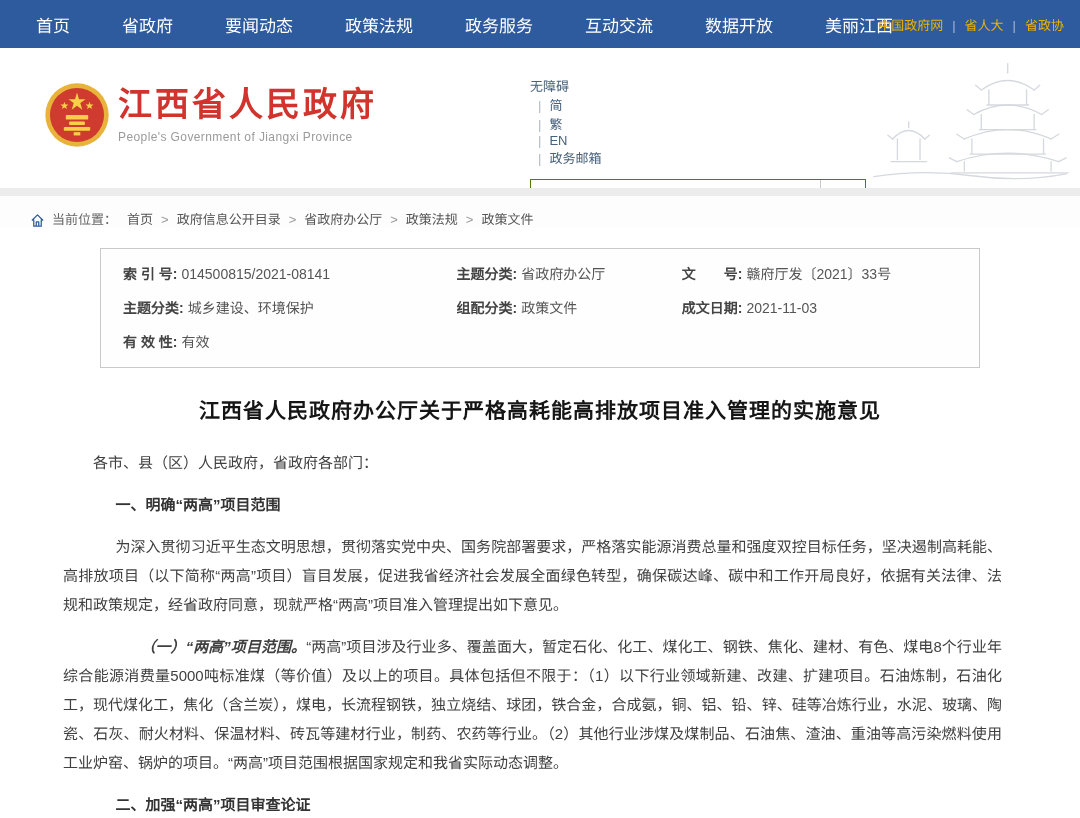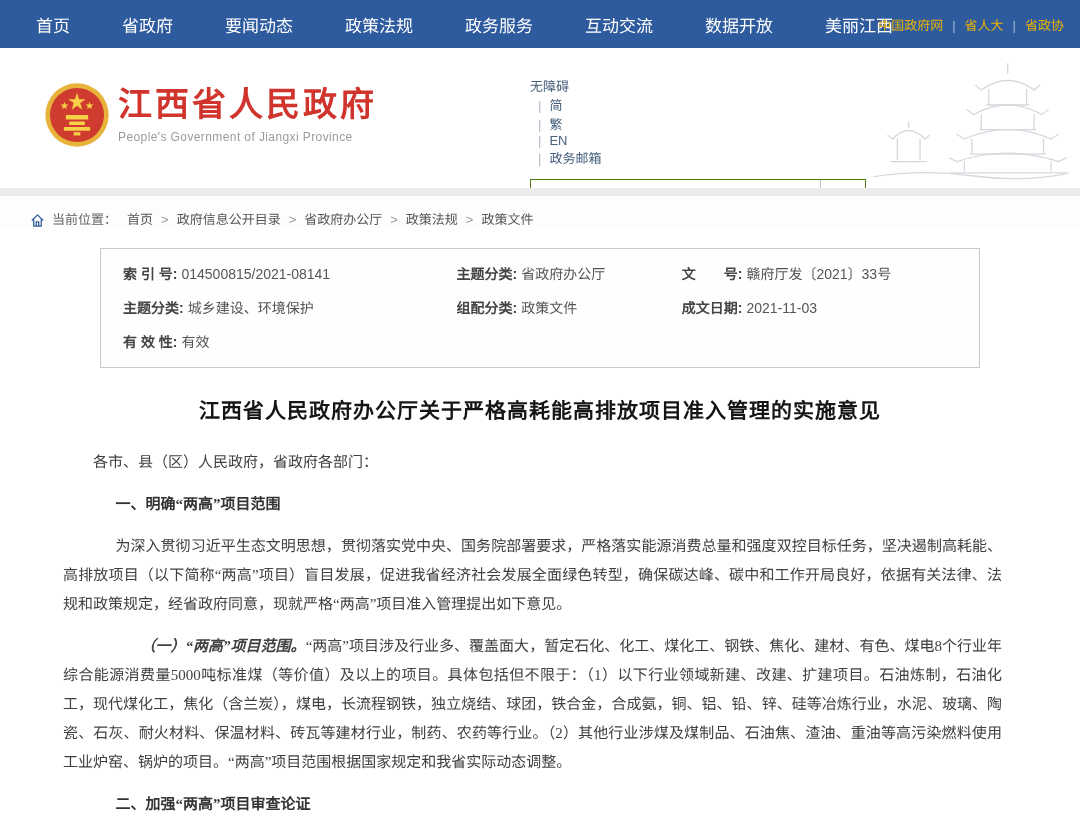--- a/index.html
+++ b/index.html
@@ -48,21 +48,21 @@
   .meta-box { margin:20px 100px 0 100px; border:1px solid #c9c9c9; background:#fefefe;
     padding:8px 22px; display:grid; grid-template-columns:40% 27% 33%; font-size:14px; }
   .meta-field { line-height:34px; color:#555; white-space:nowrap; overflow:hidden; }
   .meta-field.wide { grid-column:1 / 3; }
   .meta-label { font-weight:bold; color:#444; margin-right:4px; }
 
   
   .doc-title { margin-top:26px; text-align:center; font-size:21px; font-weight:bold; color:#151515;
     letter-spacing:1px; }
   .article { margin-top:24px; padding:0 78px 0 63px; font-size:15px; line-height:29px;
-    color:#404040; text-align:justify;font-family:Liberation Serif, serif; }
+    color:#404040; text-align:justify; }
   .article p { margin-bottom:13px; }
   p.salutation { text-indent:2em; }
   p.body { text-indent:3.5em; }
   p.heading { text-indent:3.5em; font-weight:bold; color:#333; margin-top:4px; }
   .lead { font-weight:bold; font-style:italic;margin-left:25px; }
   .lead:empty { display:none; }
 </style>
 </head>
 <body>
 

